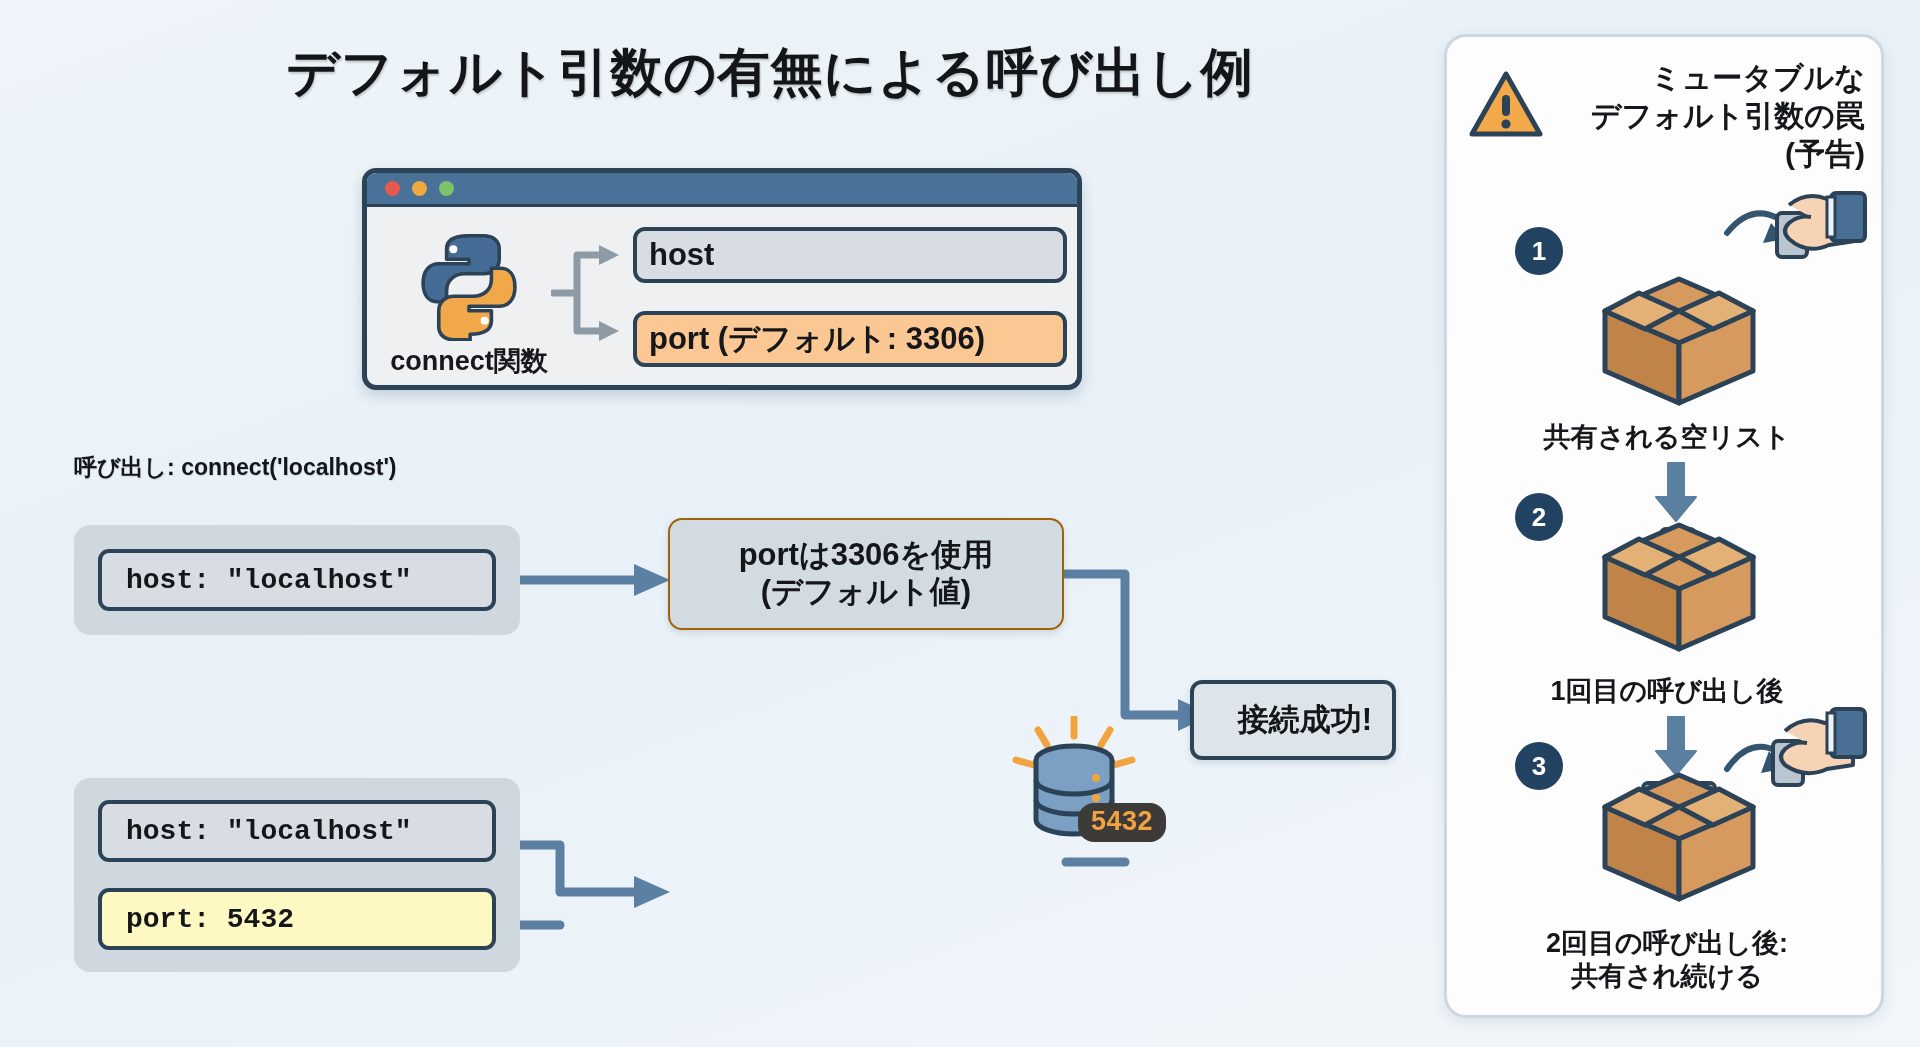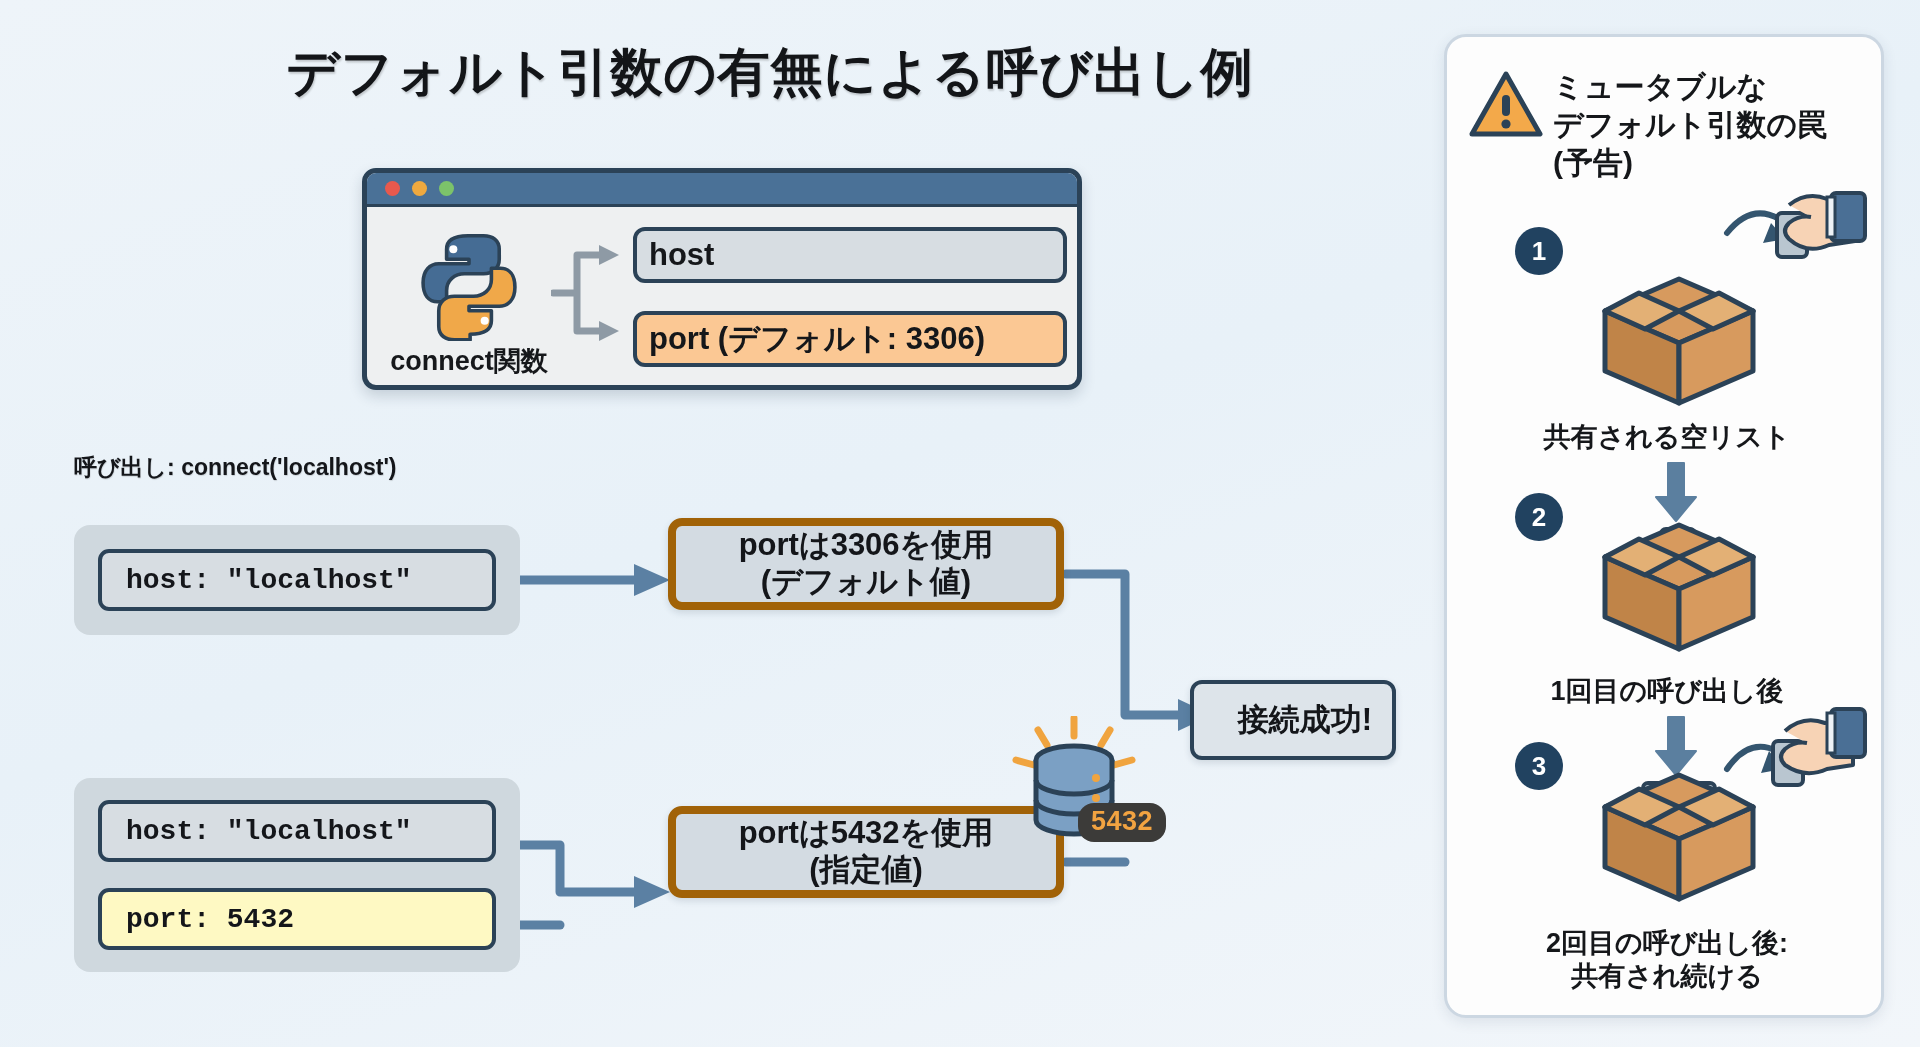--- a/index.html
+++ b/index.html
@@ -83,22 +83,22 @@
     position: absolute; left: 24px; width: 398px; height: 62px;
     border: 4px solid #2b4257; border-radius: 11px;
     display: flex; align-items: center; padding-left: 24px;
     font-family: "Liberation Mono", "DejaVu Sans Mono", monospace;
     font-size: 28px; font-weight: 700; color: #14161a;
   }
   .kv.gray { background: #d7dde2; }
   .kv.orange { background: #fef9c3; }
 
   .resultbox {
-    position: absolute; width: 396px; height: 92px;
-    background: #d3dbe2; border: 8px solid #a16207; border-radius: 14px;
+    position: absolute; width: 396px; height: 112px;
+    background: #d3dbe2; border: 2px solid #a16207; border-radius: 14px;
     display: flex; flex-direction: column; align-items: center; justify-content: center;
     font-size: 31px; font-weight: 700; color: #14161a; line-height: 1.18;
     box-shadow: 0 3px 7px rgba(30,50,70,.14);
   }
   .resultbox.one { left: 668px; top: 518px; }
   .resultbox.two { left: 668px; top: 806px; }
 
   .successbox {
     position: absolute; left: 1190px; top: 680px; width: 206px; height: 80px;
     background: #dde4ea; border: 4px solid #2b4257; border-radius: 12px;
@@ -128,22 +128,22 @@
     background: #fdfdfd; border: 3px solid #ccd7e2; border-radius: 22px;
     box-shadow: 0 4px 14px rgba(40,60,85,.10);
     overflow: hidden;
   }
   .side-head {
     position: absolute; left: 0; top: 22px; width: 440px;
     display: flex; align-items: flex-start; gap: 10px; padding: 0 22px;
   }
   .warn-tri { width: 74px; height: 70px; flex: none; margin-top: 10px; }
   .side-title {
-    flex: 1; text-align: left;
-    font-size: 30px; font-weight: 700; color: #15171a; line-height: 1.26; margin-top: 9px;
+    flex: 1; text-align: right;
+    font-size: 30px; font-weight: 700; color: #15171a; line-height: 1.26;
   }
 
   .step-num {
     position: absolute; width: 48px; height: 48px; border-radius: 50%;
     background: #214260; color: #ffffff;
     display: flex; align-items: center; justify-content: center;
     font-size: 26px; font-weight: 700;
   }
   .step-num.n1 { left: 68px; top: 190px; }
   .step-num.n2 { left: 68px; top: 456px; }
@@ -231,24 +231,20 @@
   </div>
   <div class="resultbox one">
     <span>portは3306を使用</span>
     <span>(デフォルト値)</span>
   </div>
 
 
   <div class="argbox two">
     <div class="kv gray" style="top:22px">host: "localhost"</div>
     <div class="kv orange" style="top:110px">port: 5432</div>
-  </div>
-  <div class="resultbox two">
-    <span>portは5432を使用</span>
-    <span>(指定値)</span>
   </div>
 
   <div class="dbicon two">
     <svg viewBox="0 0 132 150" width="132" height="150">
       <g stroke="#f0a43f" stroke-width="7" stroke-linecap="round">
         <line x1="66" y1="2" x2="66" y2="20"></line>
         <line x1="30" y1="14" x2="39" y2="29"></line>
         <line x1="102" y1="14" x2="93" y2="29"></line>
         <line x1="8" y1="44" x2="26" y2="49"></line>
         <line x1="124" y1="44" x2="106" y2="49"></line>

